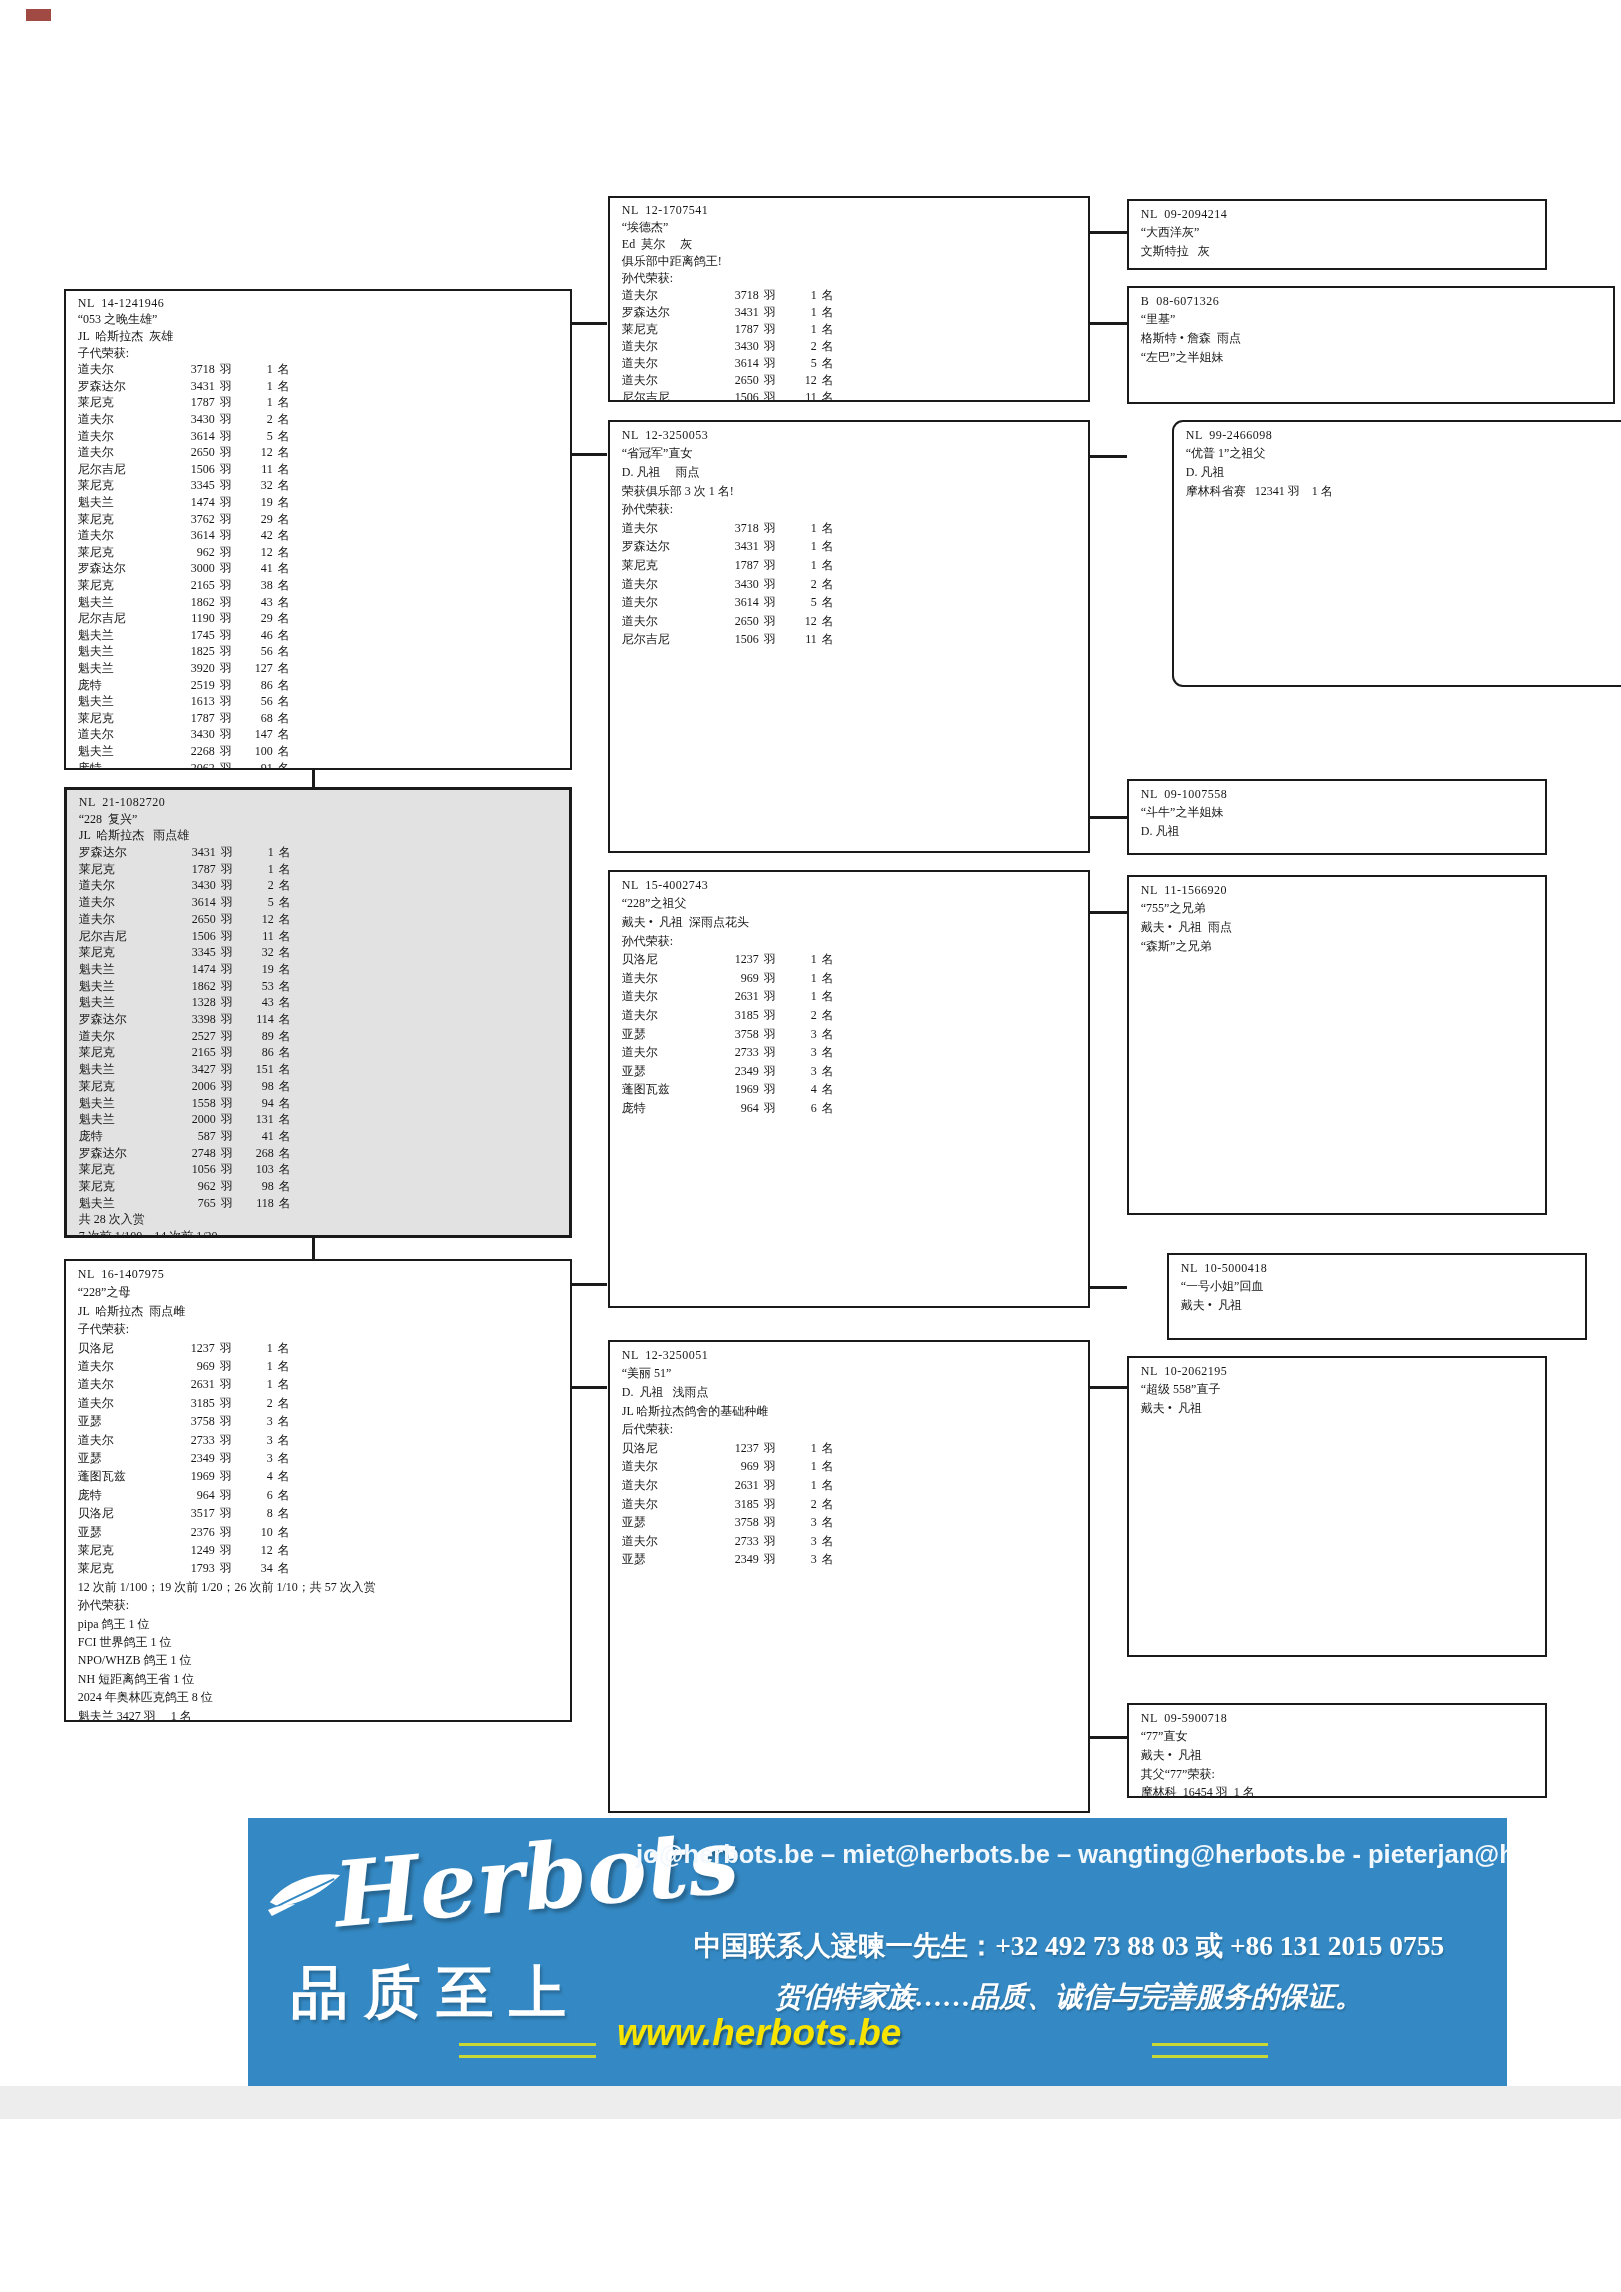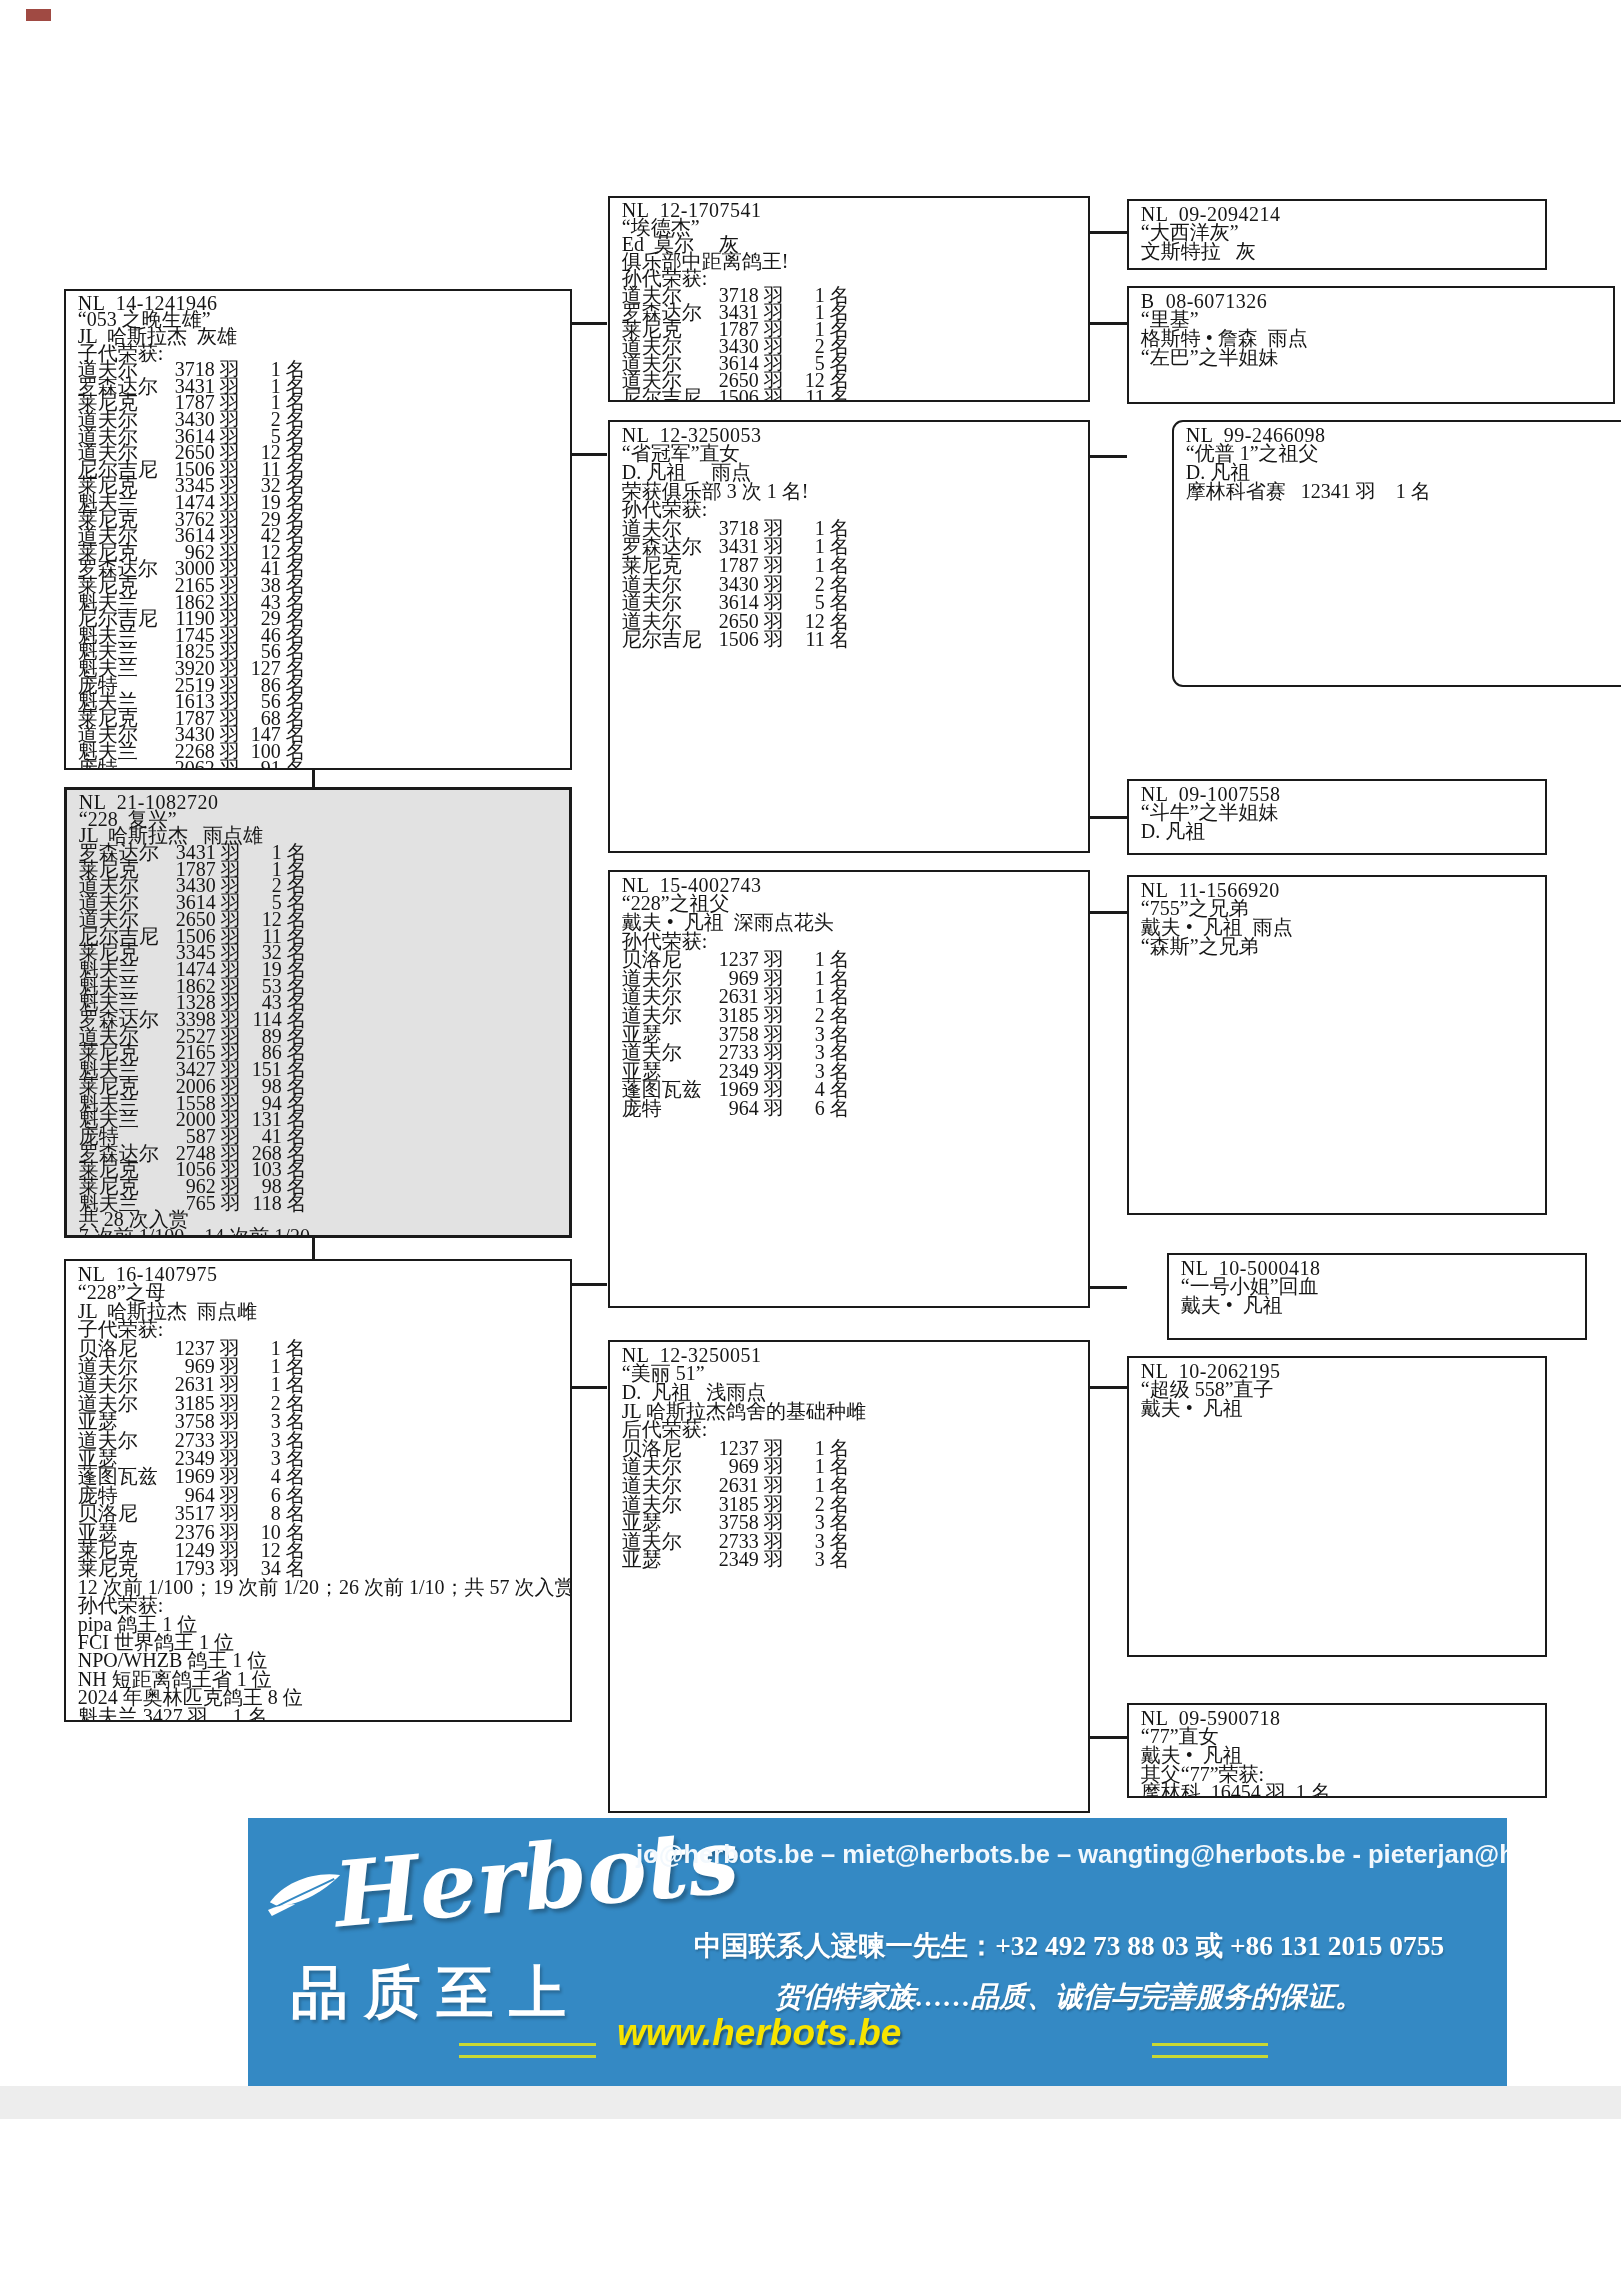--- a/index.html
+++ b/index.html
@@ -10,21 +10,21 @@
     --ink:#161616;
   }
   html,body{margin:0;padding:0;}
   body{
     width:1621px;height:2293px;position:relative;background:#ffffff;
     font-family:"Liberation Serif","DejaVu Serif",serif;color:var(--ink);
   }
   .box{
     position:absolute;background:#fff;border:2px solid #1a1a1a;
     box-sizing:border-box;padding:3.9px 7.8px 0 11.8px;overflow:hidden;
-    font-size:20px;line-height:18.6px;white-space:pre;
+    font-size:12px;line-height:18.6px;white-space:pre;
   }
   .box.gray{background:var(--hl);border-width:3.9px;}
   .line{white-space:pre;}
   .ring{letter-spacing:0.5px;}
   .rn{display:inline-block;width:88px;}
   .rc{display:inline-block;width:49px;text-align:right;}
   .ru{display:inline-block;padding-left:4.9px;}
   .rr{display:inline-block;width:41px;text-align:right;}
   .conn{position:absolute;background:#1a1a1a;}
   .banner{

